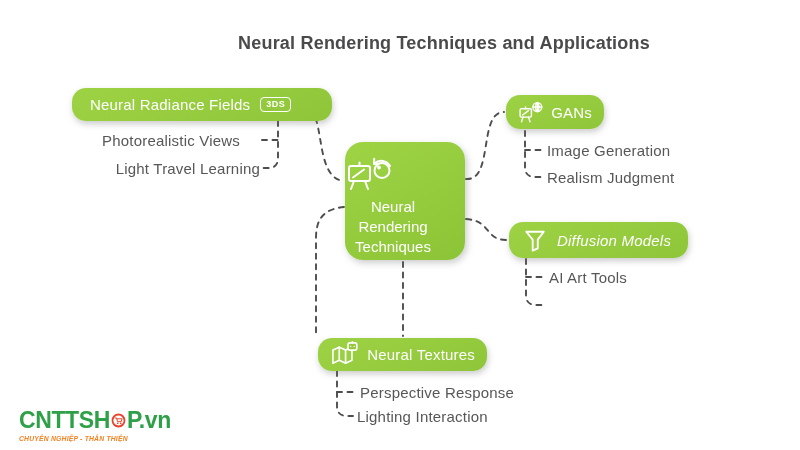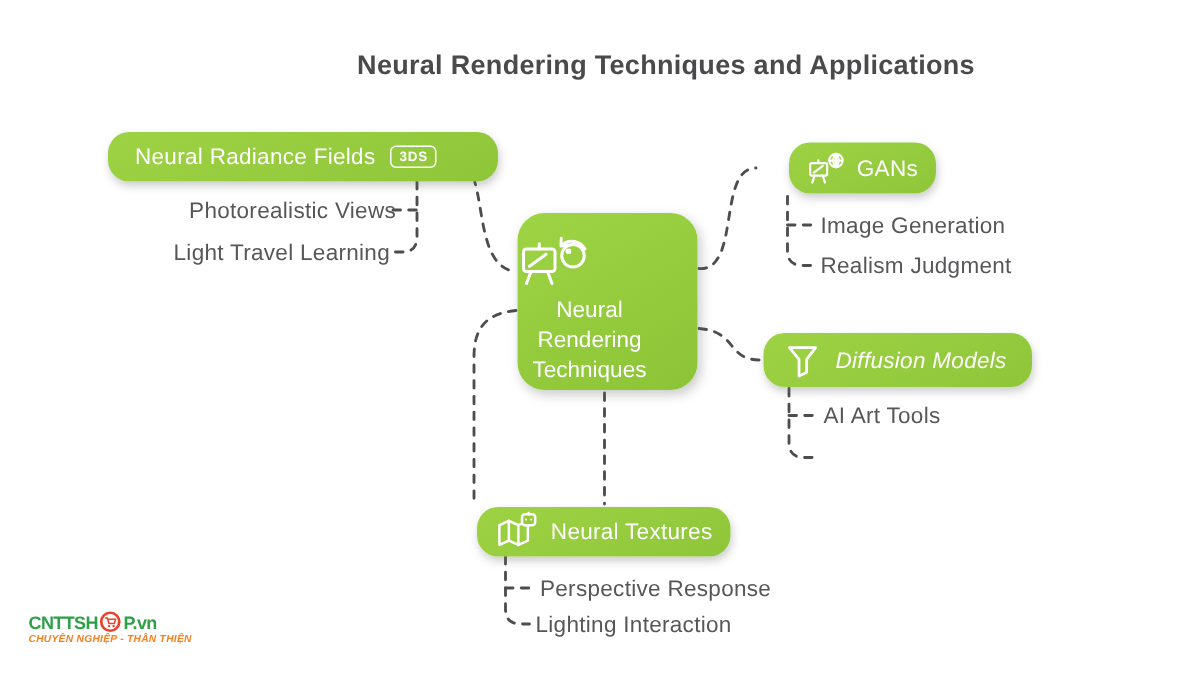--- a/index.html
+++ b/index.html
@@ -40,21 +40,21 @@
   }
   .child.r{text-align:right;}
   .badge{
     margin-left:10px;border:1.6px solid #ffffff;border-radius:4px;
     font-size:9px;font-weight:bold;letter-spacing:.5px;
     padding:1px 5px;line-height:11px;color:#fff;
   }
   
   .logo{position:absolute;left:19px;top:407px;z-index:2;}
   .logo-line1{display:flex;align-items:center;}
-  .logo-txt{font-size:12px;font-weight:bold;color:#2ea048;letter-spacing:-.4px;}
+  .logo-txt{font-size:23px;font-weight:bold;color:#2ea048;letter-spacing:-.4px;}
   .logo-o{margin:0 1px;display:flex;}
   .logo-tag{
     margin-top:1px;font-size:6.8px;font-weight:bold;font-style:italic;
     color:#f58220;letter-spacing:.2px;
   }
 </style>
 </head>
 <body>
 
 <div class="canvas">
@@ -89,24 +89,24 @@
       <path d="M45,13 A10,10 0 0,0 29.5,10.5"></path>
       <path d="M29.2,5.8 L29,11 L34.2,10.4"></path>
     </svg>
     <div class="center-lbl">Neural Rendering Techniques</div>
   </div>
 
   <div class="pill" style="left:72px;top:88px;width:260px;height:33px;padding:0 12px 0 18px;">
     <span class="lbl">Neural Radiance Fields</span>
     <span class="badge">3DS</span>
   </div>
-  <div class="child r" style="left:64px;top:132px;width:200px;">Photorealistic Views</div>
+  <div class="child r" style="left:40px;top:132px;width:200px;">Photorealistic Views</div>
   <div class="child r" style="left:60px;top:160px;width:200px;">Light Travel Learning</div>
 
-  <div class="pill" style="left:506px;top:95px;width:98px;height:34px;padding:0 12px;margin-left:20px;">
+  <div class="pill" style="left:506px;top:95px;width:98px;height:34px;padding:0 12px;">
     <svg width="30" height="27" viewBox="0 0 30 27" style="margin-right:8px;" fill="none" stroke="#ffffff" stroke-width="1.7" stroke-linecap="round" stroke-linejoin="round">
       <rect x="2.5" y="9" width="13.5" height="10" rx="1.5"></rect>
       <path d="M9,9 V6.8"></path>
       <path d="M6,19 L4.2,24.5"></path>
       <path d="M12.5,19 L14.3,24.5"></path>
       <path d="M5.5,16.5 L12.5,11.2"></path>
       <circle cx="23" cy="7" r="5.3"></circle>
       <path d="M17.7,7 H28.3"></path>
       <path d="M23,1.7 V12.3"></path>
       <path d="M23,1.7 C20.2,3.7 20.2,10.3 23,12.3"></path>

